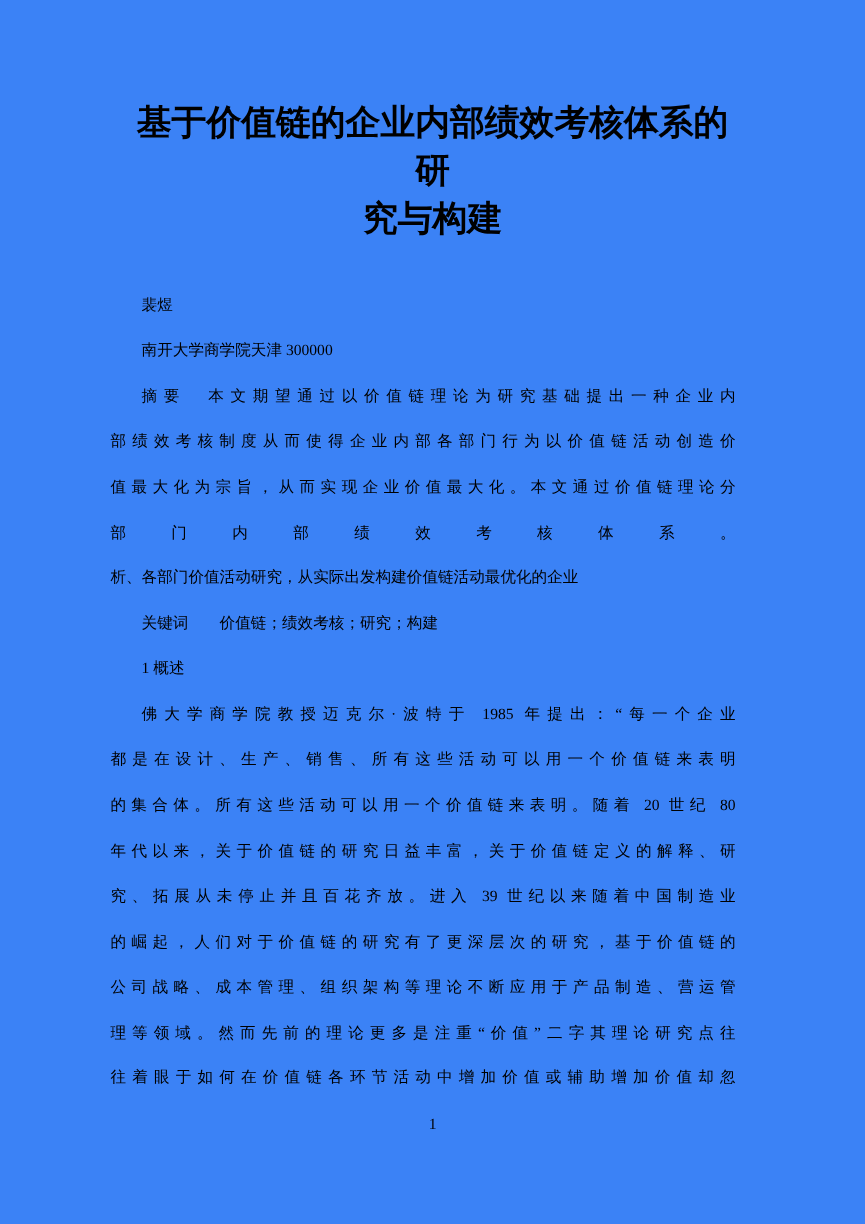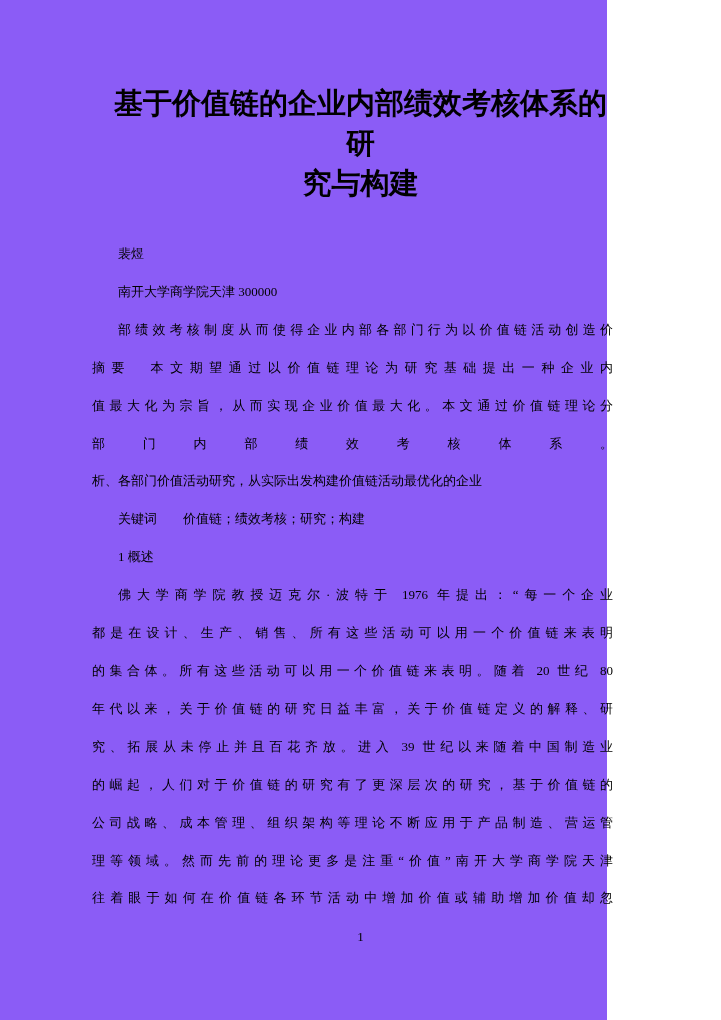--- a/index.html
+++ b/index.html
@@ -6,22 +6,22 @@
   body {
     width: 721px; height: 1020px;
     background: #ffffff;
     color: #000000;
     font-family: "Liberation Serif", "DejaVu Serif", serif;
     position: relative;
     overflow: hidden;
   }
   .page {
     position: absolute; left: 0; top: 0;
-    width: 607px; height: 1020px;
-    background: #8b5cf6;
+    width: 721px; height: 1020px;
+    background: #3b82f6;
     text-decoration: underline;
   }
   .title-block {
     position: absolute; left: 100px; top: 83px;
     width: 521px;
     text-align: center;
     font-size: 29px;
     font-weight: bold;
     line-height: 40px;
   }
@@ -53,40 +53,40 @@
       <div class="title-line">究与构建</div>
     </div>
 
   <div class="body-block">
 
     <div class="line indent">裴煜</div>
 
     <div class="line indent">南开大学商学院天津 300000</div>
 
     <div class="para ends">
+        <div class="line">摘要　本文期望通过以价值链理论为研究基础提出一种企业内</div>
         <div class="line">部绩效考核制度从而使得企业内部各部门行为以价值链活动创造价</div>
-        <div class="line">摘要　本文期望通过以价值链理论为研究基础提出一种企业内</div>
         <div class="line">值最大化为宗旨，从而实现企业价值最大化。本文通过价值链理论分</div>
         <div class="line">部门内部绩效考核体系。</div>
         <div class="line">析、各部门价值活动研究，从实际出发构建价值链活动最优化的企业</div>
       </div>
 
     <div class="line indent">关键词　　价值链；绩效考核；研究；构建</div>
 
     <div class="line indent">1 概述</div>
 
     <div class="para">
-        <div class="line">佛大学商学院教授迈克尔·波特于 1976 年提出：“每一个企业</div>
+        <div class="line">佛大学商学院教授迈克尔·波特于 1985 年提出：“每一个企业</div>
         <div class="line">都是在设计、生产、销售、所有这些活动可以用一个价值链来表明</div>
         <div class="line">的集合体。所有这些活动可以用一个价值链来表明。随着 20 世纪 80</div>
         <div class="line">年代以来，关于价值链的研究日益丰富，关于价值链定义的解释、研</div>
         <div class="line">究、拓展从未停止并且百花齐放。进入 39 世纪以来随着中国制造业</div>
         <div class="line">的崛起，人们对于价值链的研究有了更深层次的研究，基于价值链的</div>
         <div class="line">公司战略、成本管理、组织架构等理论不断应用于产品制造、营运管</div>
-        <div class="line">理等领域。然而先前的理论更多是注重“价值”南开大学商学院天津</div>
+        <div class="line">理等领域。然而先前的理论更多是注重“价值”二字其理论研究点往</div>
         <div class="line">往着眼于如何在价值链各环节活动中增加价值或辅助增加价值却忽</div>
       </div>
 
   </div>
 
   <div class="pagenum">1</div>
 
 </div>
 
 </body></html>

